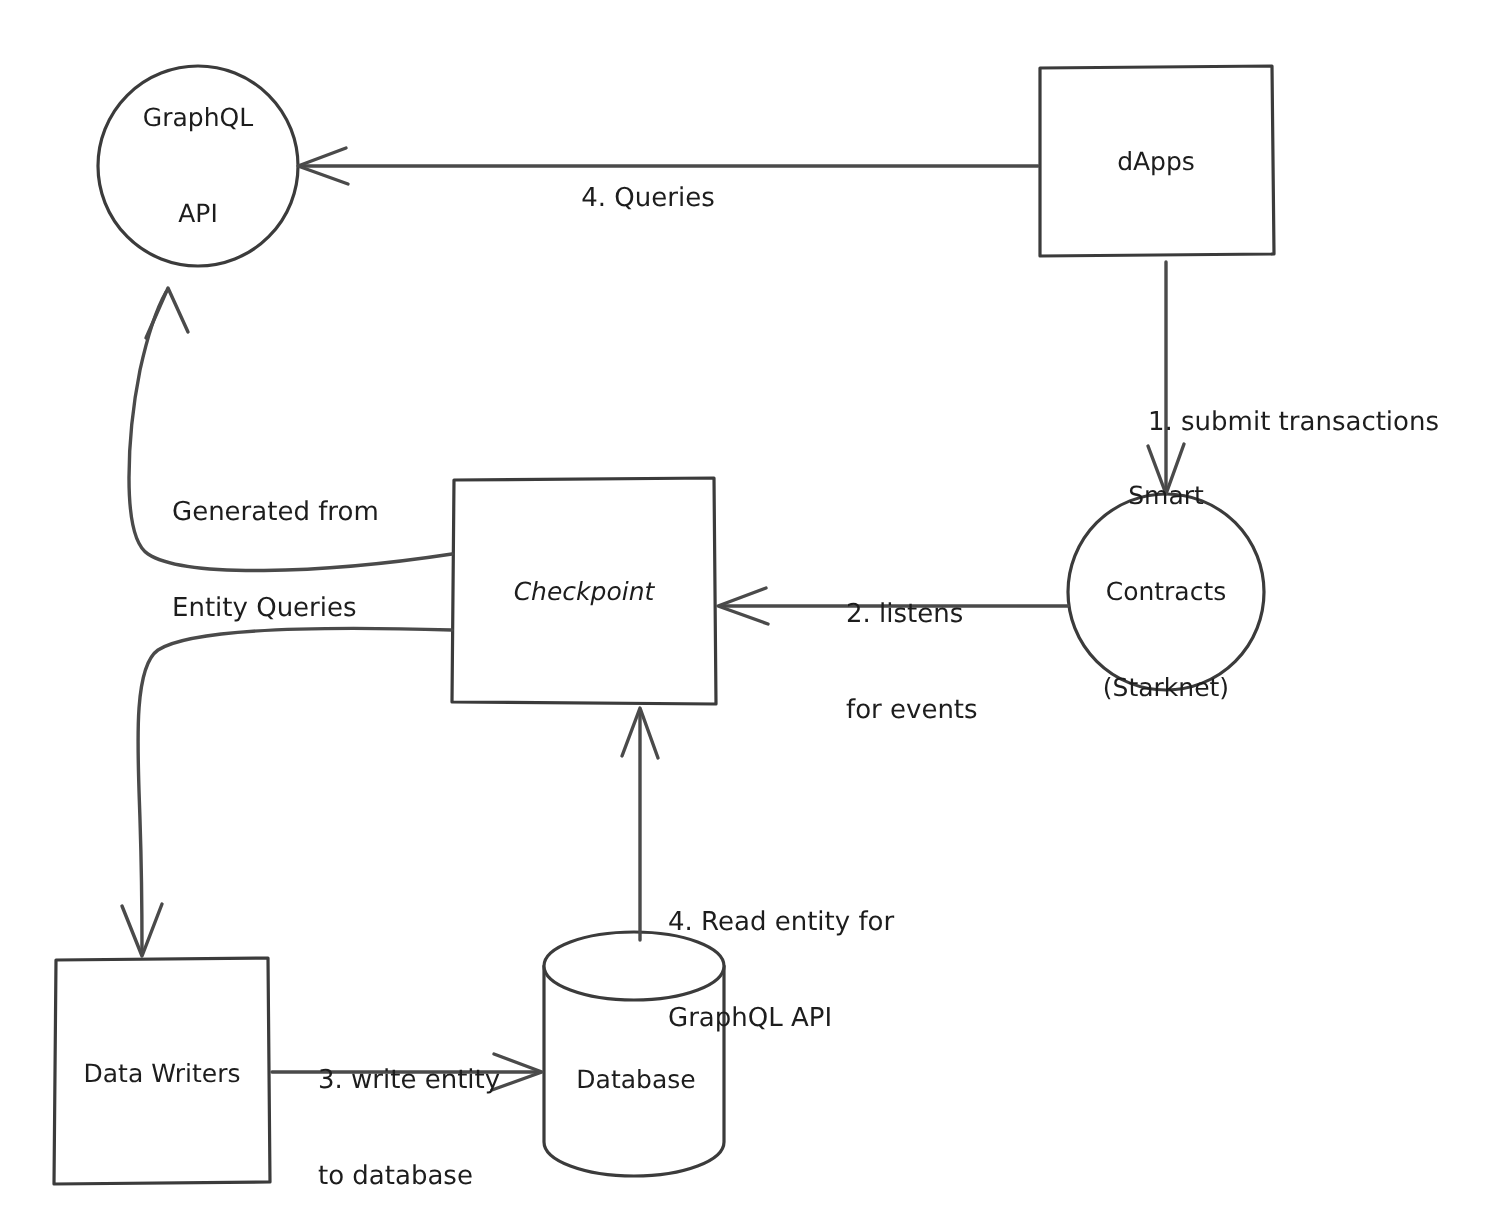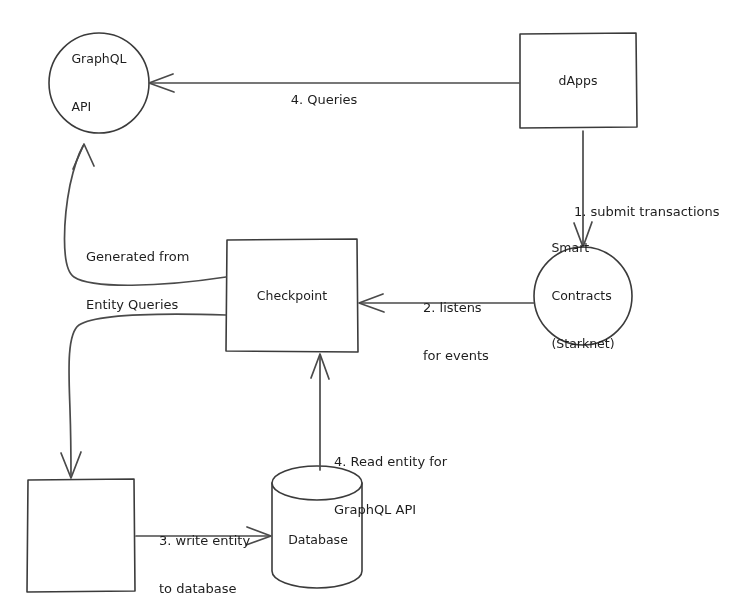--- a/index.html
+++ b/index.html
@@ -50,21 +50,21 @@
   }
   .node-label,
   .edge-label {
     position: absolute;
     color: #1d1d1d;
     font-family: "DejaVu Sans", sans-serif;
     white-space: pre;
     pointer-events: none;
   }
   .node-label {
-    text-align: left;
+    text-align: center;
     font-size: 12.5px;
     line-height: 16px;
     transform: translate(-50%, -50%);
   }
   .edge-label {
     font-size: 13px;
     line-height: 16px;
   }
   .edge-label.center {
     text-align: center;
@@ -146,24 +146,27 @@
   <div class="node-label" style="left:578px; top:81px;">
     <span class="label-line">dApps</span>
   </div>
 
   <div class="node-label" style="left:583px; top:296px;">
     <span class="label-line">Smart</span>
     <span class="label-line">Contracts</span>
     <span class="label-line">(Starknet)</span>
   </div>
 
-  <div class="node-label" style="left:292px; top:296px;">
+  <div class="node-label" style="left:292px; top:296px;font-style:italic;">
     <span class="label-line">Checkpoint</span>
   </div>
 
+  <div class="node-label" style="left:81px; top:537px;">
+    <span class="label-line">Data Writers</span>
+  </div>
 
   <div class="node-label" style="left:318px; top:540px;">
     <span class="label-line">Database</span>
   </div>
 
   <div class="edge-label center" style="left:324px; top:60px;">
     <span class="label-line">4. Queries</span>
   </div>
 
   <div class="edge-label" style="left:574px; top:172px;">

